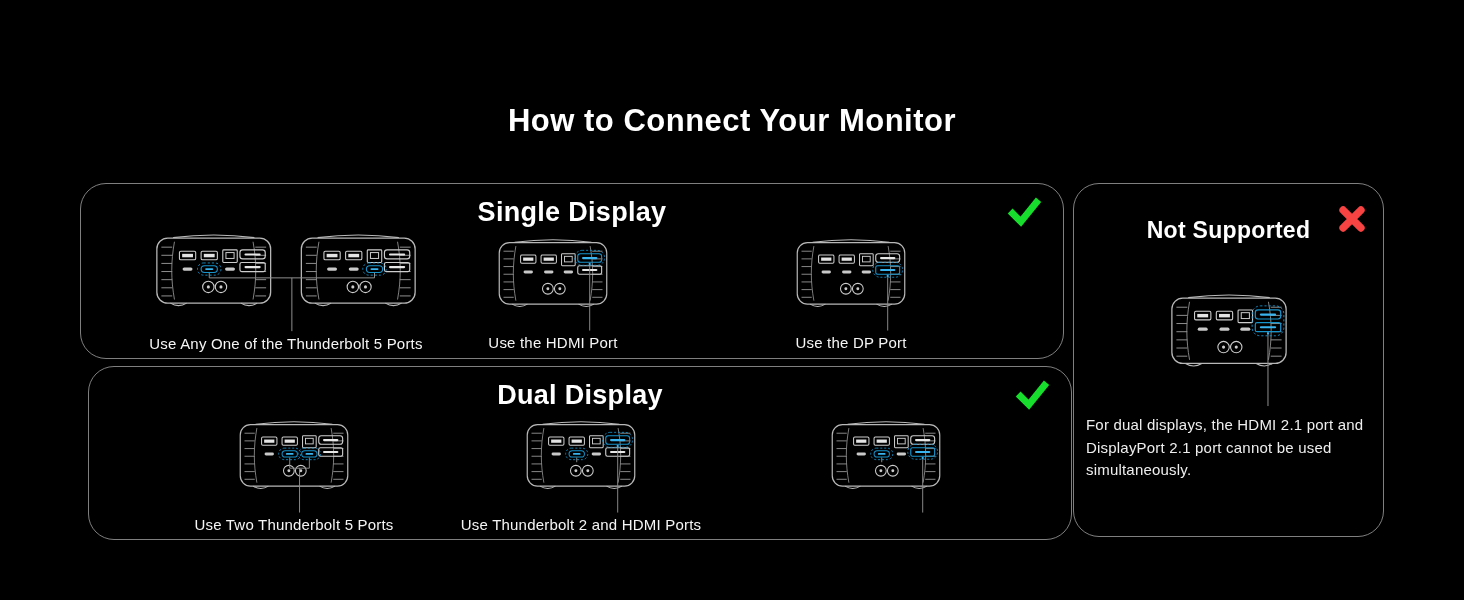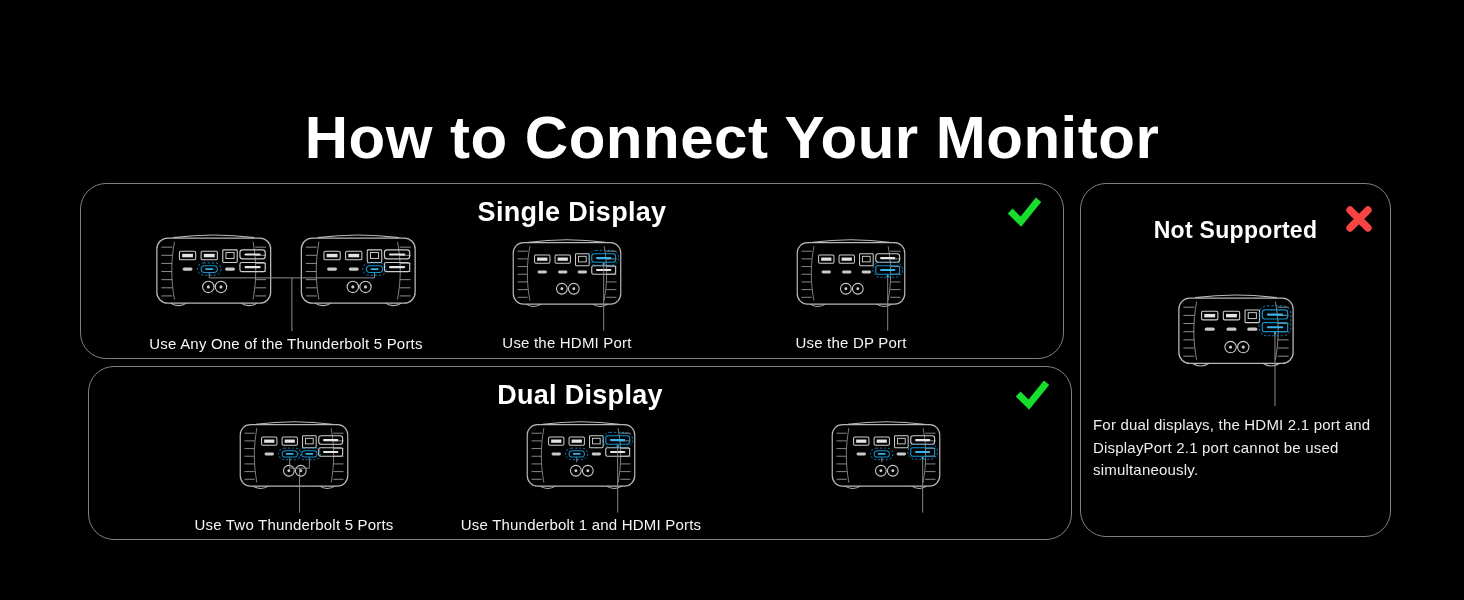--- a/index.html
+++ b/index.html
@@ -5,29 +5,29 @@
   html,body{margin:0;padding:0;}
   body{
     width:1464px;height:600px;position:relative;overflow:hidden;
     background:#000;
     font-family:"Liberation Sans","DejaVu Sans",sans-serif;
     color:#fff;
   }
   .page-title{
     position:absolute;top:103px;left:0;width:100%;
     text-align:center;margin:0;
-    font-size:60px;font-weight:700;letter-spacing:.5px;color:#fff;
+    font-size:31px;font-weight:700;letter-spacing:.5px;color:#fff;
   }
   .panel{
     position:absolute;background:#000;
     border:1.3px solid #7f7f7f;border-radius:26px;
   }
   #panel-single{left:80px;top:183px;width:982px;height:174px;}
   #panel-dual{left:80px;top:366px;width:982px;height:172px;margin-left:8px;}
-  #panel-notsup{left:1073px;top:183px;width:309px;height:352px;margin-left:7px;}
+  #panel-notsup{left:1073px;top:183px;width:309px;height:352px;}
   .panel-title{
     position:absolute;top:13px;left:0;width:100%;margin:0;
     text-align:center;font-size:27px;font-weight:700;letter-spacing:.3px;color:#fff;
   }
   #panel-notsup .panel-title{top:33px;font-size:23px;}
   .status-icon{position:absolute;right:22px;top:12px;width:33px;height:33px;}
   #panel-notsup .status-icon{right:16px;top:20px;width:30px;height:30px;}
   .cell{
     position:absolute;display:flex;flex-direction:column;align-items:center;
   }
@@ -105,21 +105,21 @@
             <rect x="80" y="36.5" width="26" height="13.5" rx="6.7" fill="none" stroke="#1793cc" stroke-width="1" stroke-dasharray="2.4 2.2"></rect>
             <circle cx="69" cy="63" r="6.3" fill="none" stroke="#cdcdcd" stroke-width="1.2"></circle>
             <circle cx="83" cy="63" r="6.3" fill="none" stroke="#cdcdcd" stroke-width="1.2"></circle>
             <circle cx="69" cy="63" r="1.7" fill="#cdcdcd"></circle>
             <circle cx="83" cy="63" r="1.7" fill="#cdcdcd"></circle>
           </g>
           <path d="M70,47.5 V53 M253,47.5 V53 M70,53 H253 M161.5,53 V112" fill="none" stroke="#8f8f8f" stroke-width="1.1"></path>
         </svg>
         <div class="caption">Use Any One of the Thunderbolt 5 Ports</div>
       </div>
-      <div class="cell" style="left: 356px; top: 51px; width: 260px;">
+      <div class="cell" style="left: 342px; top: 51px; width: 260px;">
         <svg width="128" viewBox="0 0 150 114" xmlns="http://www.w3.org/2000/svg">
           <g transform="translate(0,0)">
             <path d="M30,8.5 Q75,2.5 120,8.5" fill="none" stroke="#b8b8b8" stroke-width="1.3"></path>
             <rect x="12" y="9" width="126" height="72" rx="12" fill="#000" stroke="#b8b8b8" stroke-width="1.4"></rect>
             <path d="M27,81 q9,5.5 18,0 M105,81 q9,5.5 18,0" fill="none" stroke="#b8b8b8" stroke-width="1.2"></path>
             <path d="M17,19 H29 M121,19 H133 M17,28 H29 M121,28 H133 M17,37 H29 M121,37 H133 M17,46 H29 M121,46 H133 M17,55 H29 M121,55 H133 M17,64 H29 M121,64 H133 M17,73 H29 M121,73 H133 " stroke="#8f8f8f" stroke-width="1.1" fill="none"></path>
             <path d="M31.5,13 C27.5,35 27.5,55 31.5,77 M118.5,13 C122.5,35 122.5,55 118.5,77" stroke="#8f8f8f" stroke-width="1" fill="none"></path>
             <rect x="37" y="23.5" width="18" height="9.5" rx="1.5" fill="none" stroke="#cdcdcd" stroke-width="1.2"></rect>
             <rect x="40" y="26.4" width="12" height="3.8" fill="#e4e4e4"></rect>
             <rect x="61" y="23.5" width="18" height="9.5" rx="1.5" fill="none" stroke="#cdcdcd" stroke-width="1.2"></rect>
@@ -245,21 +245,21 @@
             <rect x="87.5" y="41.5" width="11" height="3.5" rx="1.75" fill="#c9c9c9"></rect>
             <circle cx="69" cy="63" r="6.3" fill="none" stroke="#cdcdcd" stroke-width="1.2"></circle>
             <circle cx="83" cy="63" r="6.3" fill="none" stroke="#cdcdcd" stroke-width="1.2"></circle>
             <circle cx="69" cy="63" r="1.7" fill="#cdcdcd"></circle>
             <circle cx="83" cy="63" r="1.7" fill="#cdcdcd"></circle>
           </g>
           <path d="M70,47.5 V53" fill="none" stroke="#8f8f8f" stroke-width="1.1"></path>
           <rect x="116.9" y="32.6" width="2.2" height="2.6" fill="#3ab4ef"></rect>
           <path d="M118,35.4 V112" fill="none" stroke="#8f8f8f" stroke-width="1.1"></path>
         </svg>
-        <div class="caption">Use Thunderbolt 1 and HDMI Ports</div>
+        <div class="caption">Use Thunderbolt 2 and HDMI Ports</div>
       </div>
       <div class="cell" style="left: 667px; top: 50px; width: 260px;">
         <svg width="128" viewBox="0 0 150 114" xmlns="http://www.w3.org/2000/svg">
           <g transform="translate(0,0)">
             <path d="M30,8.5 Q75,2.5 120,8.5" fill="none" stroke="#b8b8b8" stroke-width="1.3"></path>
             <rect x="12" y="9" width="126" height="72" rx="12" fill="#000" stroke="#b8b8b8" stroke-width="1.4"></rect>
             <path d="M27,81 q9,5.5 18,0 M105,81 q9,5.5 18,0" fill="none" stroke="#b8b8b8" stroke-width="1.2"></path>
             <path d="M17,19 H29 M121,19 H133 M17,28 H29 M121,28 H133 M17,37 H29 M121,37 H133 M17,46 H29 M121,46 H133 M17,55 H29 M121,55 H133 M17,64 H29 M121,64 H133 M17,73 H29 M121,73 H133 " stroke="#8f8f8f" stroke-width="1.1" fill="none"></path>
             <path d="M31.5,13 C27.5,35 27.5,55 31.5,77 M118.5,13 C122.5,35 122.5,55 118.5,77" stroke="#8f8f8f" stroke-width="1" fill="none"></path>
             <rect x="37" y="23.5" width="18" height="9.5" rx="1.5" fill="none" stroke="#cdcdcd" stroke-width="1.2"></rect>

